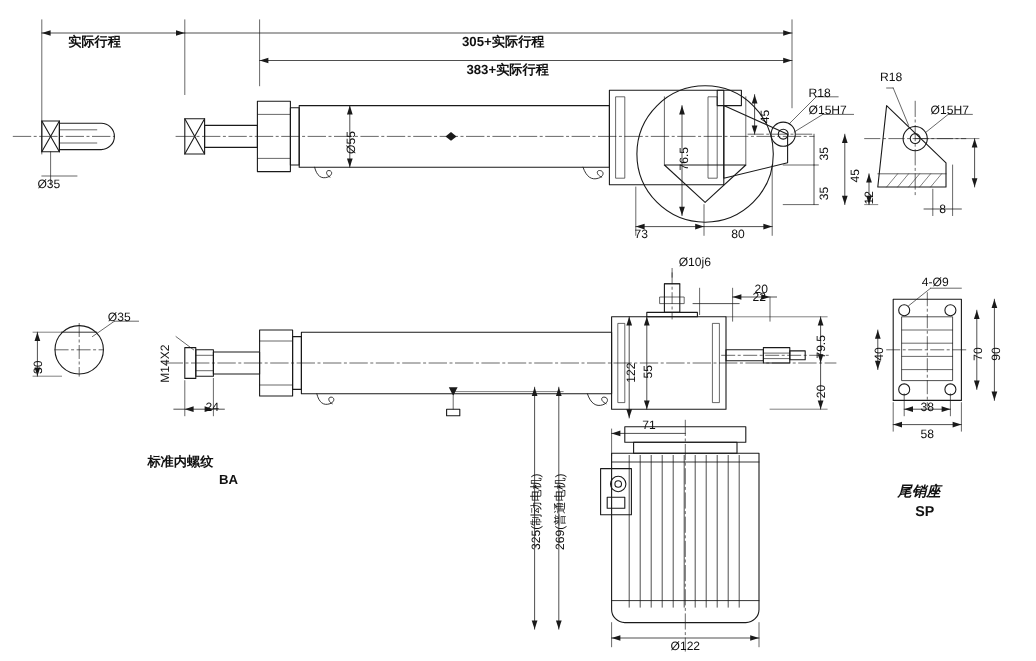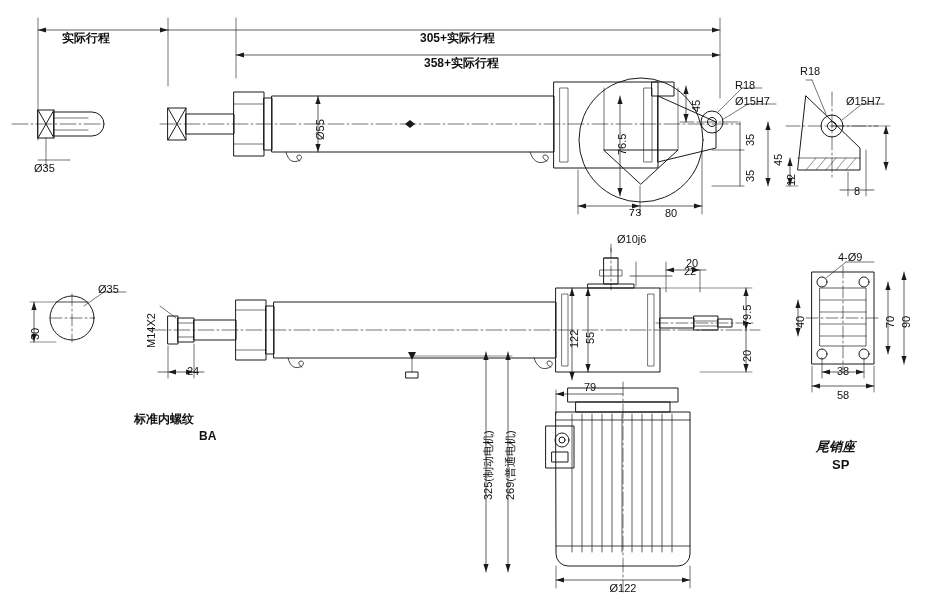--- a/index.html
+++ b/index.html
@@ -332,57 +332,57 @@
     <path d="M864 372 l-8 -2.6 v5.2 z" fill="#1a1a1a" stroke="none"></path>
     <line x1="812" y1="386" x2="874" y2="386" stroke-width="0.7"></line>
     <path d="M812 386 l8 -2.6 v5.2 z" fill="#1a1a1a" stroke="none"></path>
     <path d="M874 386 l-8 -2.6 v5.2 z" fill="#1a1a1a" stroke="none"></path>
 
   </g>
 </svg>
 
 <div class="lbl cn" style="left:62px;top:20px;">实际行程</div>
 <div class="lbl cn" style="left:420px;top:20px;">305+实际行程</div>
-<div class="lbl cn" style="left:424px;top:45px;">358+实际行程</div>
+<div class="lbl cn" style="left:424px;top:45px;">383+实际行程</div>
 
 <div class="lbl" style="left:34px;top:163px;">Ø35</div>
 <div class="lbl rot90" style="left:315px;top:140px;">Ø55</div>
 
 <div class="lbl" style="left:735px;top:80px;">R18</div>
 <div class="lbl" style="left:735px;top:96px;">Ø15H7</div>
 <div class="lbl" style="left:800px;top:66px;">R18</div>
 <div class="lbl" style="left:846px;top:96px;">Ø15H7</div>
 
 <div class="lbl rot90" style="left:691px;top:112px;">45</div>
 <div class="lbl rot90" style="left:617px;top:155px;">76.5</div>
 <div class="lbl rot90" style="left:745px;top:146px;">35</div>
 <div class="lbl rot90" style="left:745px;top:182px;">35</div>
 <div class="lbl rot90" style="left:773px;top:166px;">45</div>
 
-<div class="lbl ctr" style="left:635px;top:208px;font-family:Liberation Mono, monospace;">73</div>
+<div class="lbl ctr" style="left:583px;top:208px;">73</div>
 <div class="lbl ctr" style="left:671px;top:208px;">80</div>
 <div class="lbl rot90" style="left:786px;top:186px;">12</div>
 <div class="lbl ctr" style="left:857px;top:186px;">8</div>
 
 <div class="lbl" style="left:98px;top:284px;">Ø35</div>
 <div class="lbl rot90" style="left:30px;top:340px;">30</div>
 <div class="lbl rot90" style="left:146px;top:348px;">M14X2</div>
 <div class="lbl ctr" style="left:181px;top:366px;margin-left:12px;">24</div>
-<div class="lbl cn" style="left:134px;top:402px;font-family:Liberation Mono, monospace;">标准内螺纹</div>
+<div class="lbl cn" style="left:134px;top:402px;">标准内螺纹</div>
 <div class="lbl cn" style="left:188px;top:418px;padding-left:11px;">BA</div>
 
 <div class="lbl" style="left:617px;top:234px;">Ø10j6</div>
 <div class="lbl" style="left:684px;top:266px;">22</div>
 <div class="lbl ctr" style="left:692px;top:258px;">20</div>
 
 <div class="lbl rot90" style="left:742px;top:326px;">79.5</div>
 <div class="lbl rot90" style="left:742px;top:362px;">20</div>
 <div class="lbl rot90" style="left:569px;top:348px;">122</div>
 <div class="lbl rot90" style="left:585px;top:344px;">55</div>
-<div class="lbl ctr" style="left:590px;top:382px;">79</div>
+<div class="lbl ctr" style="left:590px;top:382px;">71</div>
 
 <div class="lbl rot90" style="left:483px;top:500px;">325(制动电机)</div>
 <div class="lbl rot90" style="left:505px;top:500px;">269(普通电机)</div>
 <div class="lbl ctr" style="left:623px;top:583px;">Ø122</div>
 
 <div class="lbl" style="left:838px;top:252px;">4-Ø9</div>
 <div class="lbl rot90" style="left:795px;top:328px;">40</div>
 <div class="lbl rot90" style="left:885px;top:328px;">70</div>
 <div class="lbl rot90" style="left:901px;top:328px;">90</div>
 <div class="lbl ctr" style="left:843px;top:366px;">38</div>

